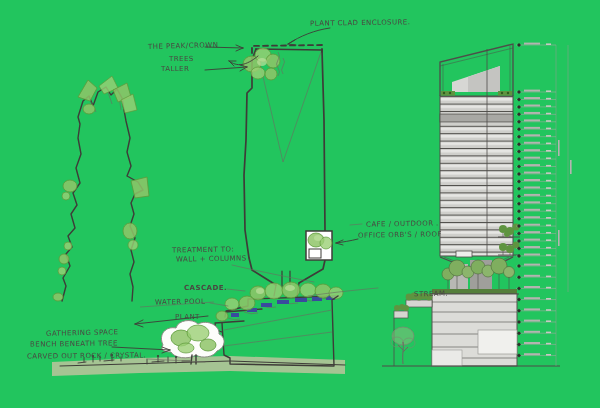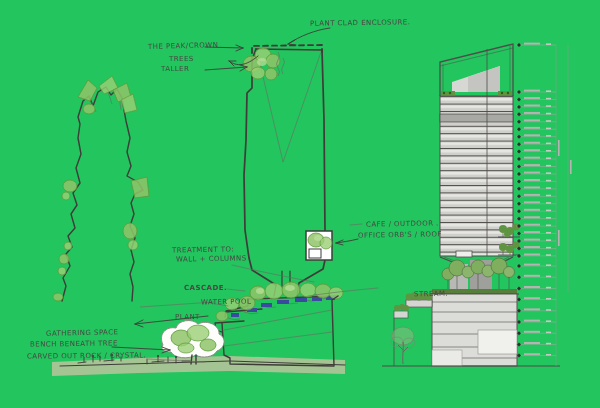--- a/index.html
+++ b/index.html
@@ -383,21 +383,21 @@
   </g>
 </svg>
 
 <div class="anno" style="left:310px;top:19px;transform:rotate(-.8deg);">PLANT CLAD ENCLOSURE.</div>
 <div class="anno" style="left:148px;top:42px;transform:rotate(-1.5deg);">THE PEAK/CROWN</div>
 <div class="anno" style="left:161px;top:65px;">TALLER</div>
 <div class="anno" style="left:169px;top:55px;">TREES</div>
 <div class="anno" style="left:172px;top:246px;transform:rotate(-1deg);">TREATMENT TO:</div>
 <div class="anno" style="left:176px;top:255px;transform:rotate(-1deg);">WALL + COLUMNS</div>
 <div class="anno" style="left:184px;top:284px;font-weight:bold;">CASCADE.</div>
-<div class="anno" style="left:155px;top:298px;transform:rotate(-1deg);margin-left:46px;">WATER POOL</div>
+<div class="anno" style="left:155px;top:298px;transform:rotate(-1deg);">WATER POOL</div>
 <div class="anno" style="left:175px;top:313px;">PLANT</div>
 <div class="anno" style="left:382px;top:290px;transform:rotate(-1deg);margin-left:32px;">STREAM.</div>
 <div class="anno" style="left:366px;top:220px;transform:rotate(-1deg);">CAFE / OUTDOOR .</div>
 <div class="anno" style="left:358px;top:231px;transform:rotate(-1deg);">OFFICE ORB'S / ROOF</div>
 <div class="anno" style="left:46px;top:329px;transform:rotate(-1.2deg);">GATHERING SPACE</div>
 <div class="anno" style="left:30px;top:340px;transform:rotate(-.8deg);">BENCH BENEATH TREE</div>
 <div class="anno" style="left:27px;top:352px;transform:rotate(-.6deg);">CARVED OUT ROCK / CRYSTAL.</div>
 
 </div>
 

